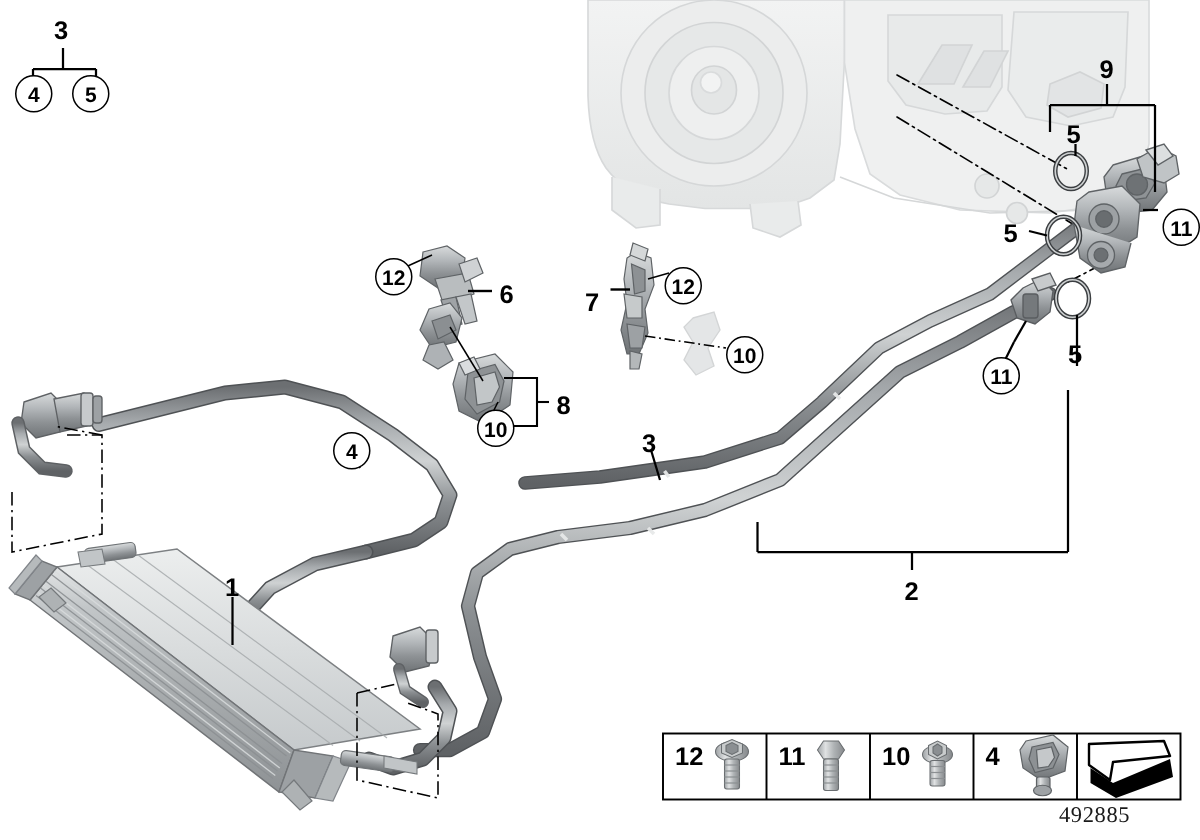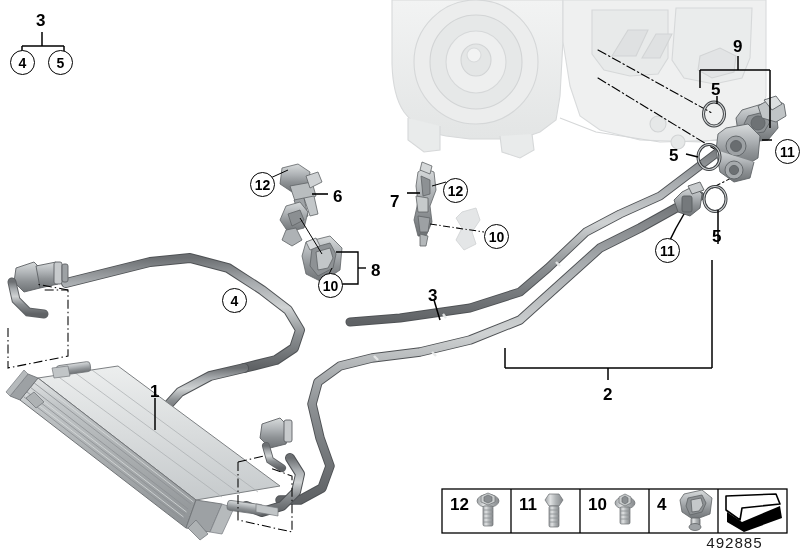--- a/index.html
+++ b/index.html
@@ -53,21 +53,21 @@
     position: absolute;
     font-family: "Liberation Sans", sans-serif;
     font-weight: bold;
     font-size: 17px;
     color: #000;
   }
   #diagram-number {
     position: absolute;
     left: 706px;
     top: 536px;
-    font-family: Liberation Mono, monospace;
+    font-family: Liberation Serif, serif;
     font-size: 15px;
     letter-spacing: 0.4px;
     color: #1a1a1a;
   }
 </style>
 </head>
 <body>
 
 <div id="sheet">
 

